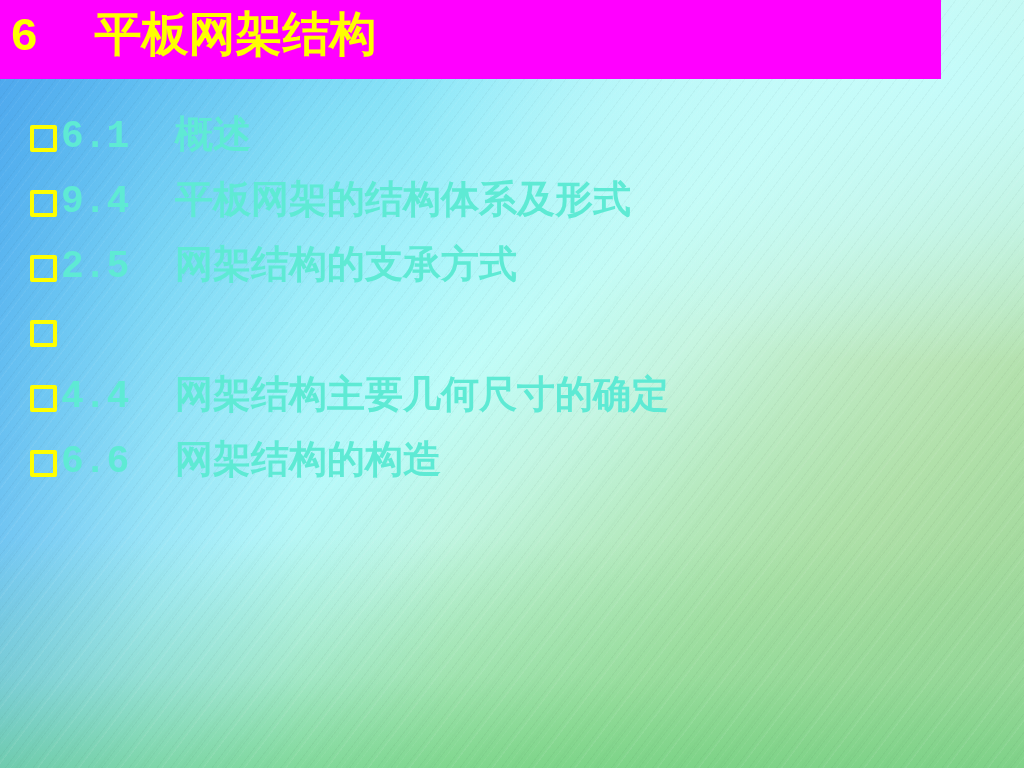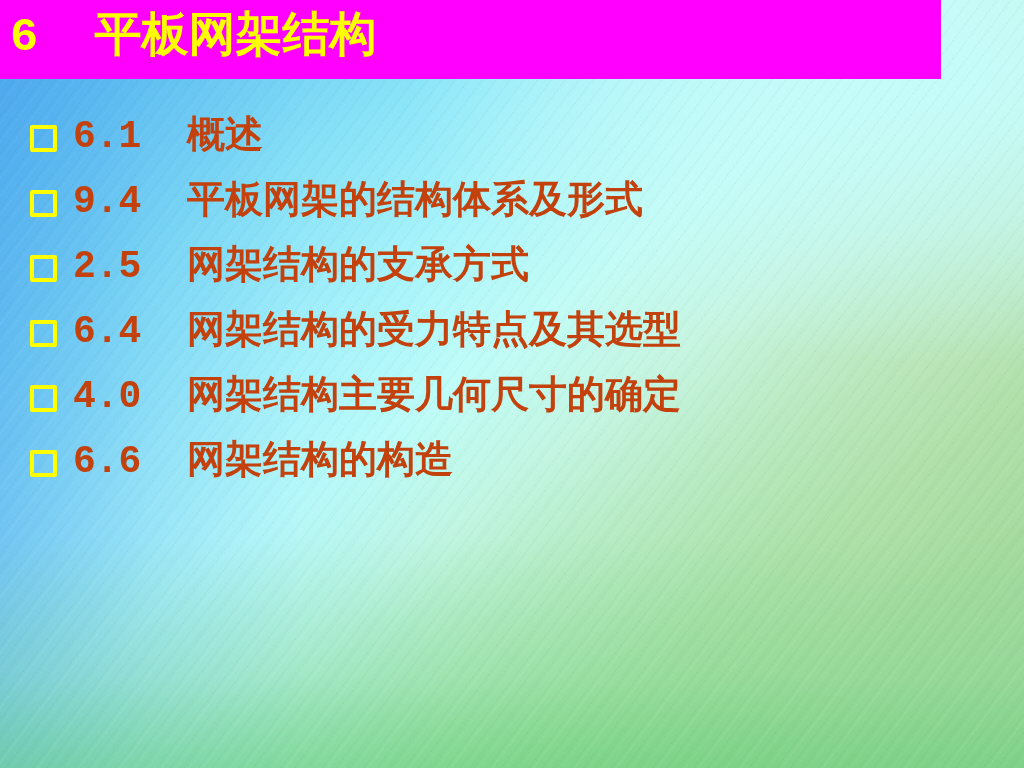--- a/index.html
+++ b/index.html
@@ -149,23 +149,22 @@
     box-sizing: border-box;
     border: 4px solid #FFFF00;
     border-radius: 2px;
     margin-right: 4px;
     margin-top: 4px;
   }
   .item-text {
     font-size: 38px;
     line-height: 46px;
     font-weight: bold;
-    color: #c2410c;
+    color: #5eead4;
     white-space: pre;
-    margin-left: 12px;
   }
 </style>
 </head>
 <body>
 
 <div id="slide">
 
   <div class="bg-base"></div>
   <div class="bg-warm"></div>
   <div class="bg-topglow"></div>
@@ -190,26 +189,25 @@
       <span class="item-text">9.4  平板网架的结构体系及形式</span>
     </div>
 
     <div class="list-item">
       <span class="bullet"></span>
       <span class="item-text">2.5  网架结构的支承方式</span>
     </div>
 
     <div class="list-item">
       <span class="bullet"></span>
-      <span class="item-text">6.4  网架结构的受力特点及其选型</span>
-    </div>
-
-    <div class="list-item">
-      <span class="bullet"></span>
-      <span class="item-text">4.0  网架结构主要几何尺寸的确定</span>
+    </div>
+
+    <div class="list-item">
+      <span class="bullet"></span>
+      <span class="item-text">4.4  网架结构主要几何尺寸的确定</span>
     </div>
 
     <div class="list-item">
       <span class="bullet"></span>
       <span class="item-text">6.6  网架结构的构造</span>
     </div>
 
   </div>
 </div>
 

